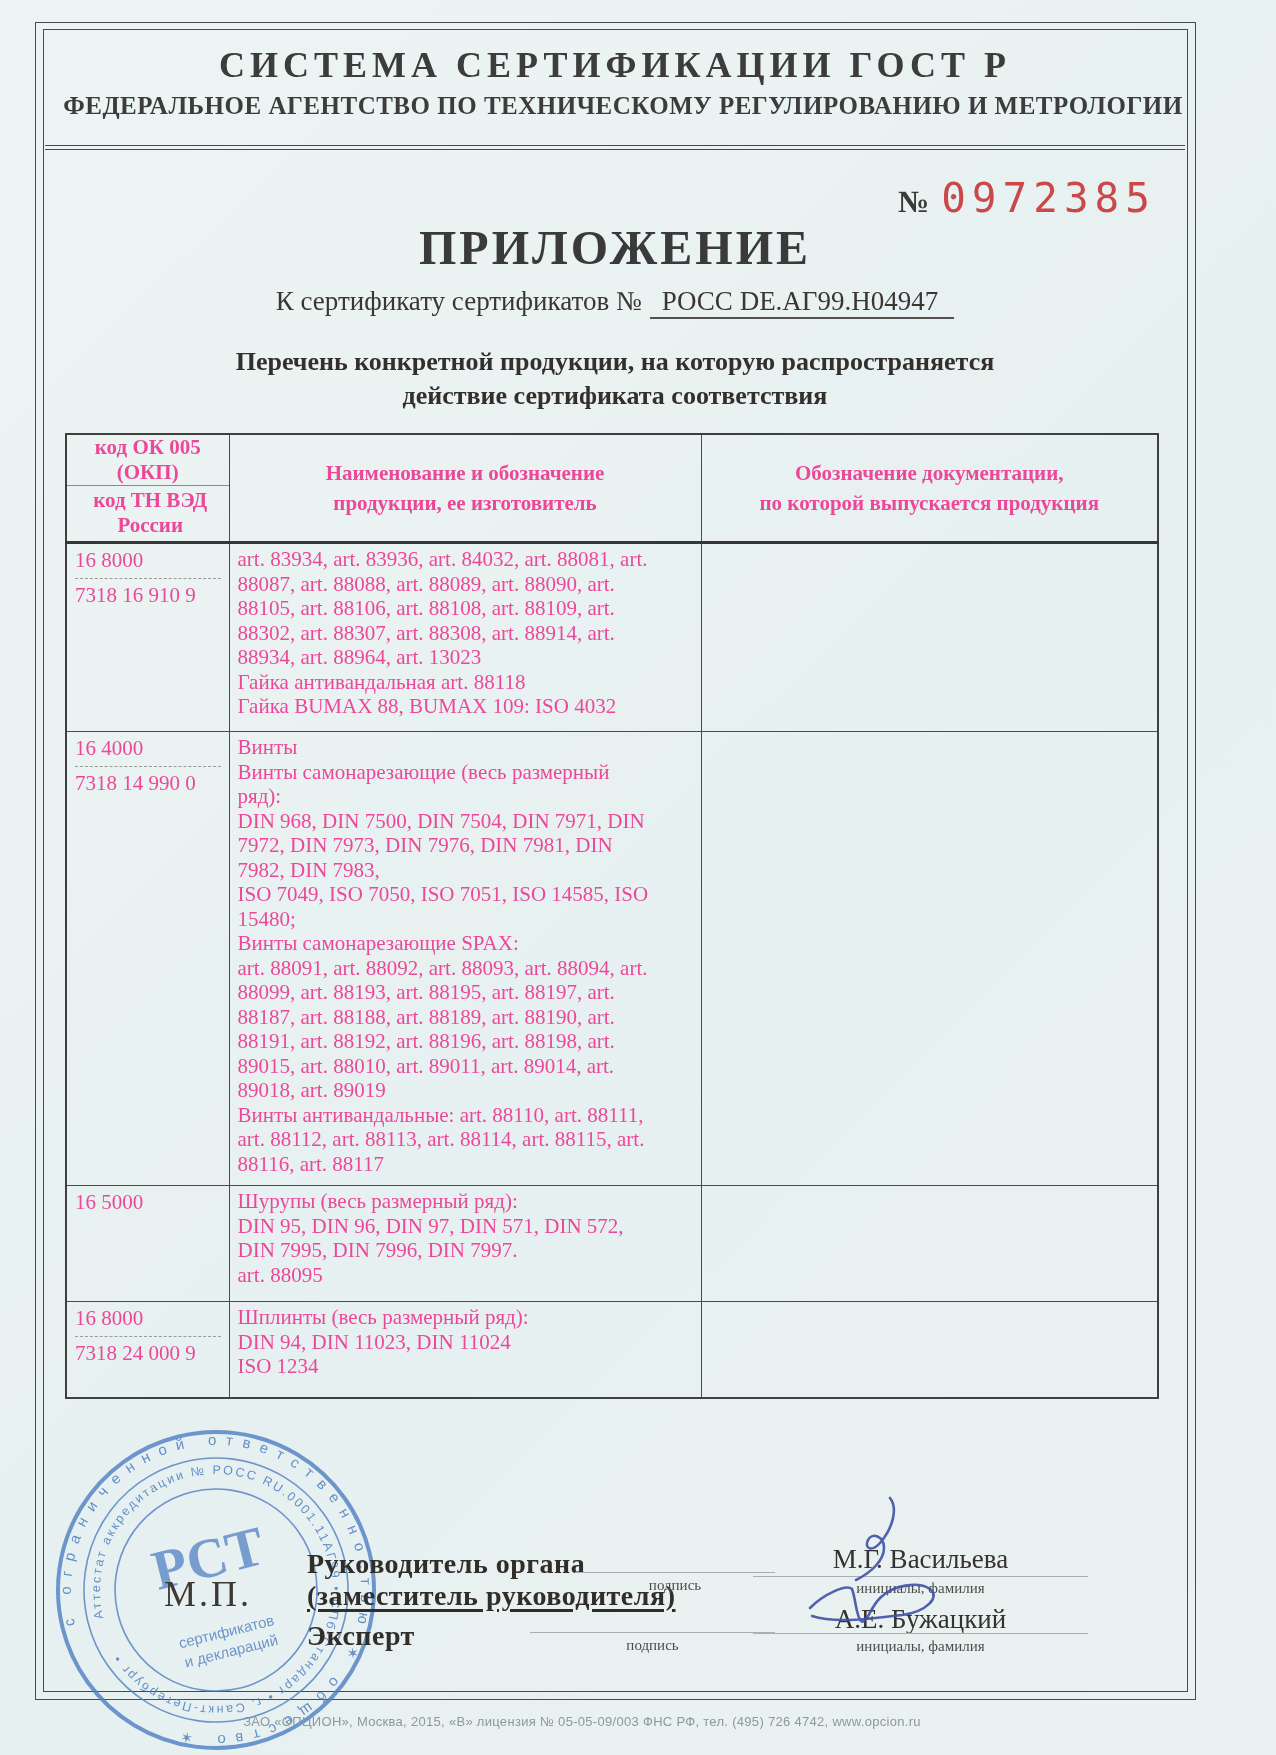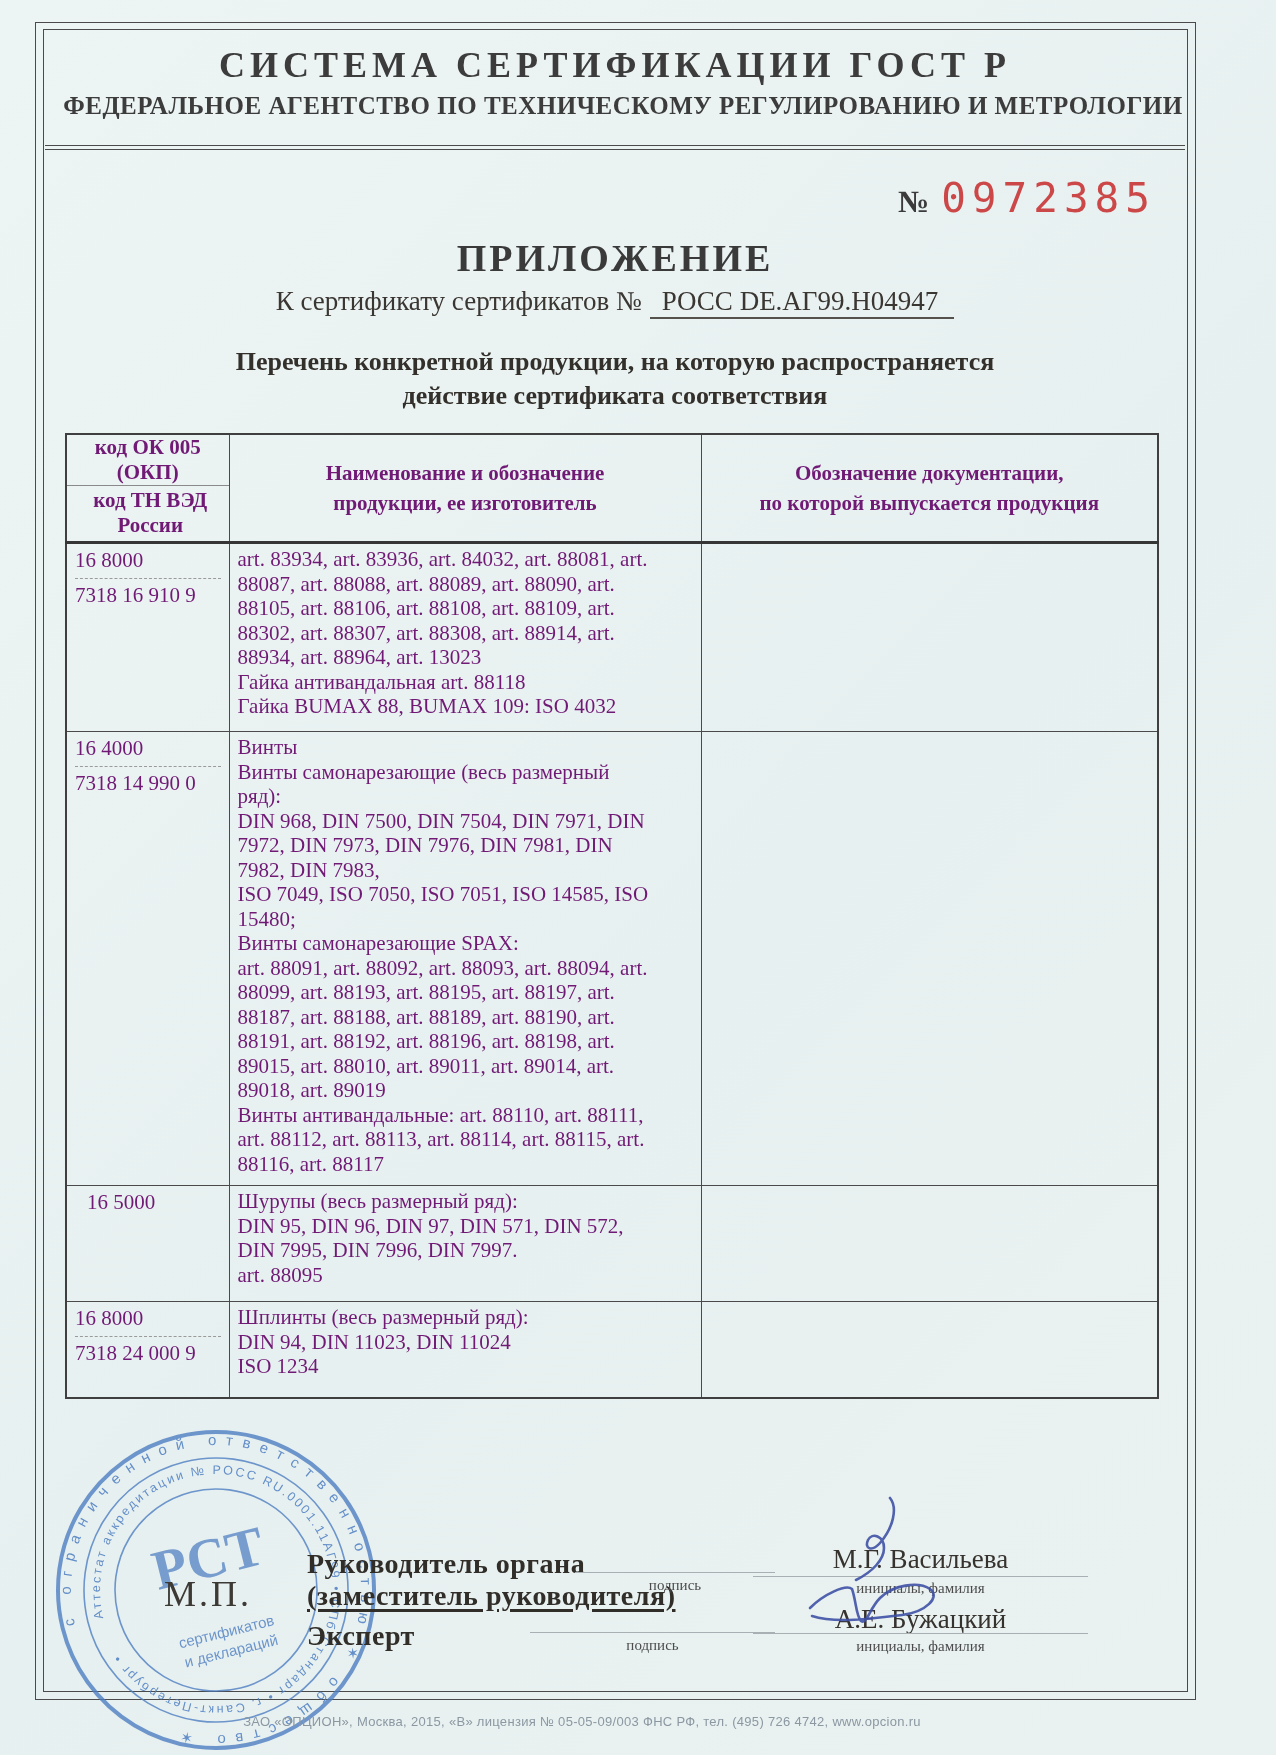--- a/index.html
+++ b/index.html
@@ -18,39 +18,39 @@
   .header-sep{left:45px;top:145px;width:1140px;height:3px;border-top:1.6px solid #4a4a4a;border-bottom:1.6px solid #4a4a4a;}
   
   .centerband{left:45px;width:1140px;text-align:center;}
   .title1{top:44px;font-size:36px;font-weight:bold;letter-spacing:5px;color:#3c3c3c;}
   .title2{top:92px;font-size:25px;font-weight:bold;letter-spacing:0.5px;color:#3c3c3c;margin-left:8px;}
   
   .docnum{left:898px;top:174px;display:flex;align-items:baseline;gap:12px;}
   .docnum .no{font-size:31px;color:#3b3b3b;font-weight:bold;}
   .docnum .digits{font-family:"DejaVu Sans Mono","Liberation Mono",monospace;font-size:41px;color:#cc4747;letter-spacing:6px;}
   
-  .apptitle{top:236px;font-size:38px;font-weight:bold;letter-spacing:3px;color:#3a3a3a;}
+  .apptitle{top:220px;font-size:48px;font-weight:bold;letter-spacing:3px;color:#3a3a3a;}
   .certline{top:286px;font-size:27px;color:#3a3632;}
   .certline .certval{border-bottom:2px solid #55514d;padding:0 16px 1px 12px;margin-left:8px;}
   .sub1{top:347px;font-size:26px;font-weight:bold;color:#33302c;}
   .sub2{top:381px;font-size:26px;font-weight:bold;color:#33302c;}
   
   table.list{left:65px;top:433px;position:absolute;border-collapse:collapse;width:1092px;
-    font-size:21px;color:#701a75;table-layout:fixed;border-radius:27px;}
+    font-size:21px;color:#ec4899;table-layout:fixed;border-radius:27px;}
   table.list col.c1{width:163px;} table.list col.c2{width:472px;} table.list col.c3{width:457px;}
   table.list th,table.list td{border:1.6px solid #4a4a4a;vertical-align:top;}
   table.list{border:2.2px solid #3f3f3f;}
   table.list thead th{font-weight:bold;padding:0;}
   table.list thead{border-bottom:3px solid #363636;}
   .h-c1-top{height:50px;border-bottom:1.2px solid #8a8a8a;display:flex;align-items:center;justify-content:center;}
   .h-c1-bot{height:54px;display:flex;align-items:center;justify-content:flex-start;padding-left:5px;}
   .h-center{height:106px;display:flex;align-items:center;justify-content:center;white-space:pre-line;line-height:30px;}
   table.list td{padding:3px 8px 4px 8px;line-height:24.5px;}
   td .okp{display:block;border-bottom:1.3px dashed #9a9a9a;padding:1px 2px 5px 0;margin-bottom:3px;}
-  td .okp.no-dash{border-bottom:none;margin-left:12px;}
+  td .okp.no-dash{border-bottom:none;}
   td .tnved{display:block;padding-top:1px;}
   td.prod{white-space:pre-line;}
   tr.r1 td{height:62px;} tr.r2 td{height:180px;} tr.r3 td{height:446px;} tr.r4 td{height:108px;} tr.r5 td{height:88px;}
   
   .role{left:307px;font-size:28px;font-weight:bold;color:#312e2a;letter-spacing:0.5px;}
   .role1a{top:1548px;}
   .role1b{top:1580px;text-decoration:underline;text-decoration-thickness:2.5px;text-underline-offset:4px;}
   .role2{top:1620px;}
   .sigline{border-bottom:1.6px solid #a9b0b4;}
   .sigline1{left:575px;top:1556px;width:200px;height:16px;}

